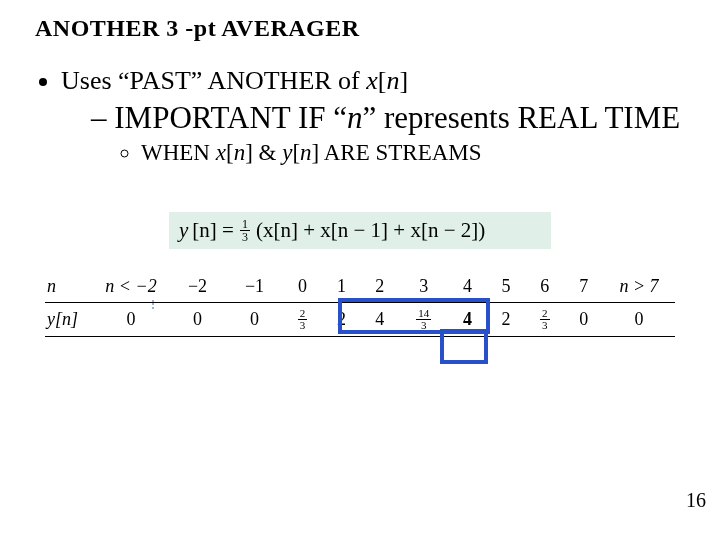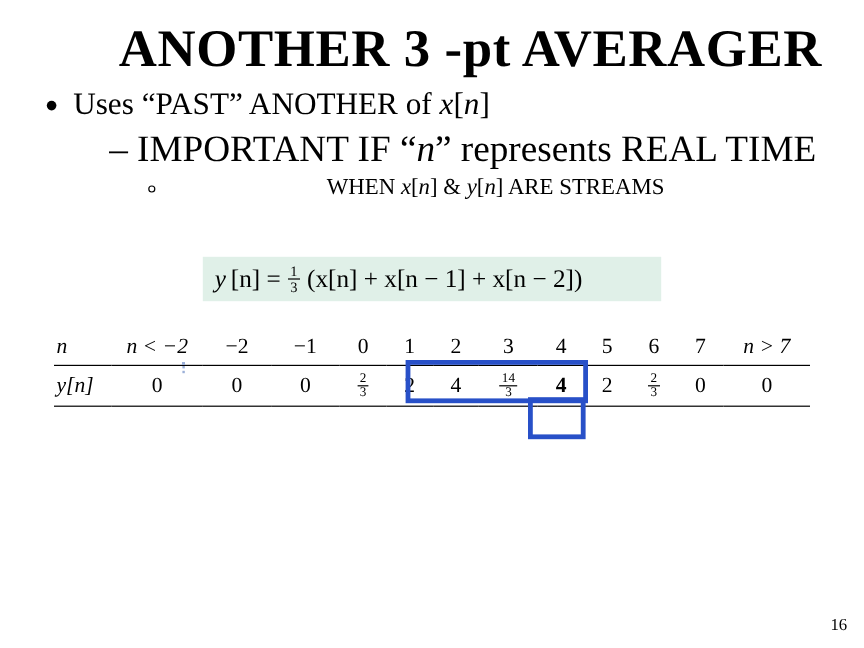--- a/index.html
+++ b/index.html
@@ -10,42 +10,41 @@
     font-family: "Times New Roman", Times, serif;
     background: #fff;
     color: #000;
     position: relative;
     overflow: hidden;
   }
   .slide {
     padding: 15px 35px 0 35px;
   }
   .title {
-    text-align: right;
-    font-size: 44px;
+    text-align: left;
+    font-size: 24px;
     font-weight: bold;
-    margin: 0 0 6px 0;
+    margin: 0 0 24px 0;
     letter-spacing: 0.5px;
   }
   ul.lvl1 {
     margin: 0 0 0 8px;
     padding: 0 0 0 18px;
     font-size: 26px;
   }
   ul.lvl1 > li { margin-bottom: 6px; }
   .dash {
     margin: 4px 0 4px 30px;
     font-size: 31px;
   }
   .dash::before { content: "– "; }
   ul.lvl3 {
     margin: 4px 0 0 62px;
     padding: 0 0 0 18px;
-    font-size: 19px;
-    text-align: center;
+    font-size: 23px;
   }
   .ital { font-style: italic; }
 
   .formula-wrap {
     margin: 46px auto 22px auto;
     width: 382px;
   }
   .formula {
     background: #e0f0e8;
     padding: 6px 10px;
@@ -129,22 +128,22 @@
     top: 58px;
     left: 395px;
     width: 40px;
     height: 27px;
     pointer-events: none;
   }
 
   .pgnum {
     position: absolute;
     right: 14px;
-    bottom: 10px;
-    font-size: 14px;
+    bottom: 28px;
+    font-size: 20px;
   }
 </style>
 </head>
 <body>
 
 <div class="slide">
   <h1 class="title">ANOTHER 3 -pt AVERAGER</h1>
 
   <ul class="lvl1">
     <li>

